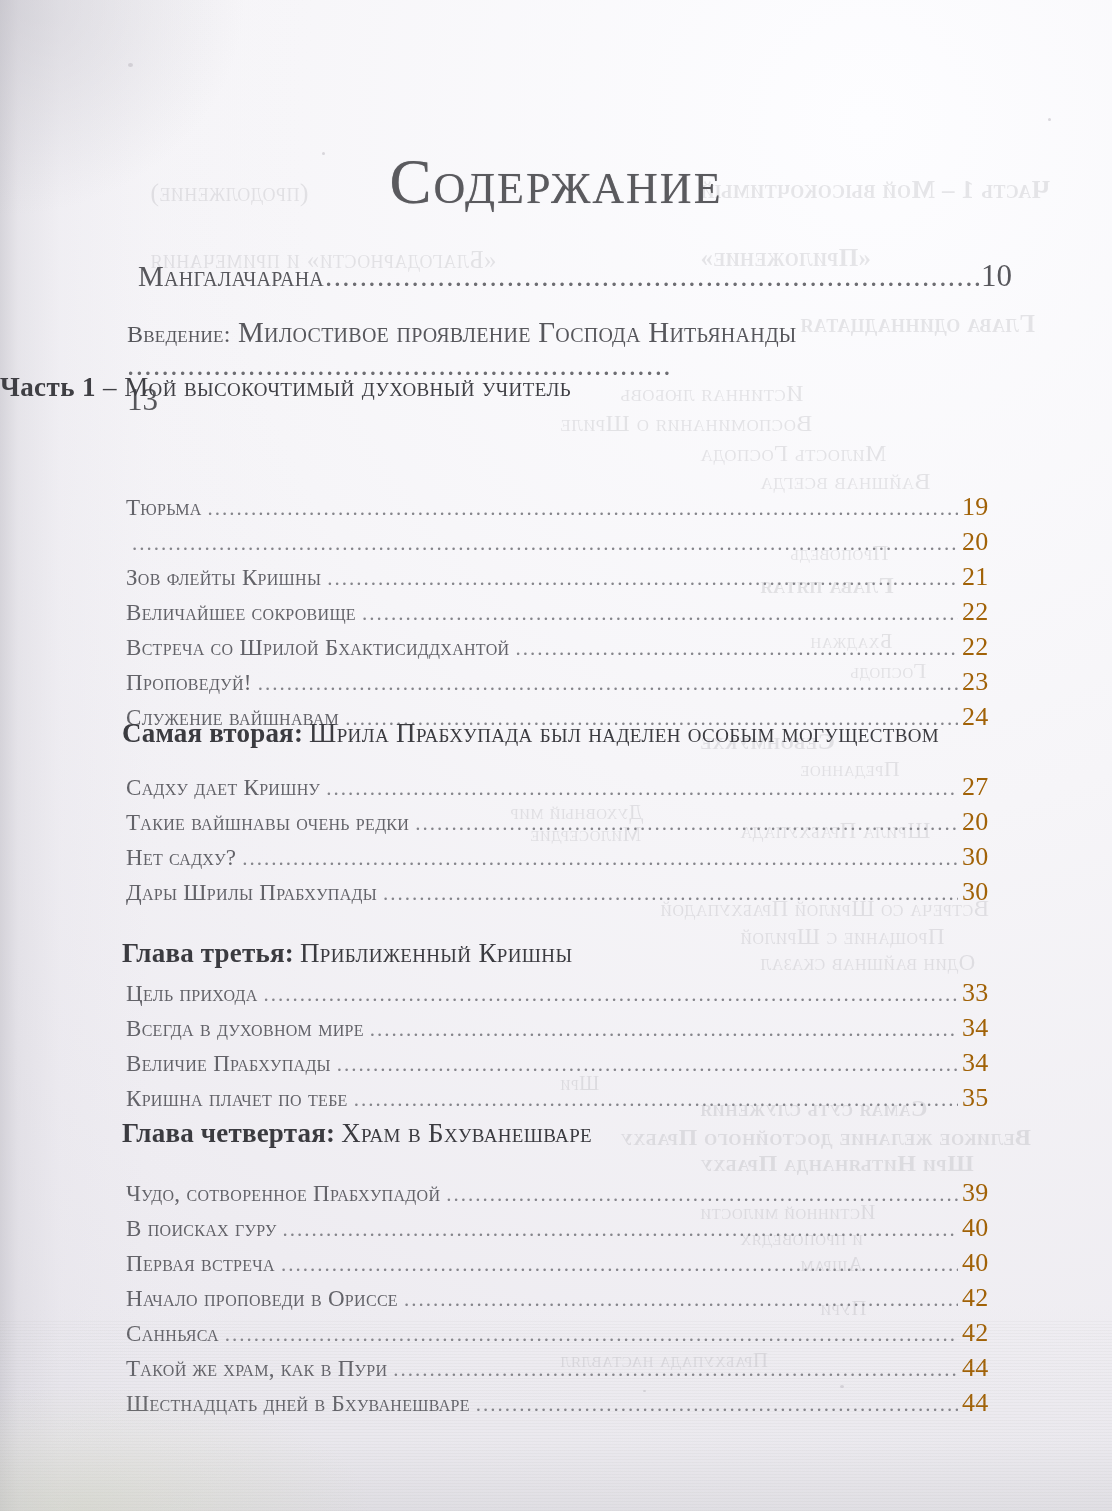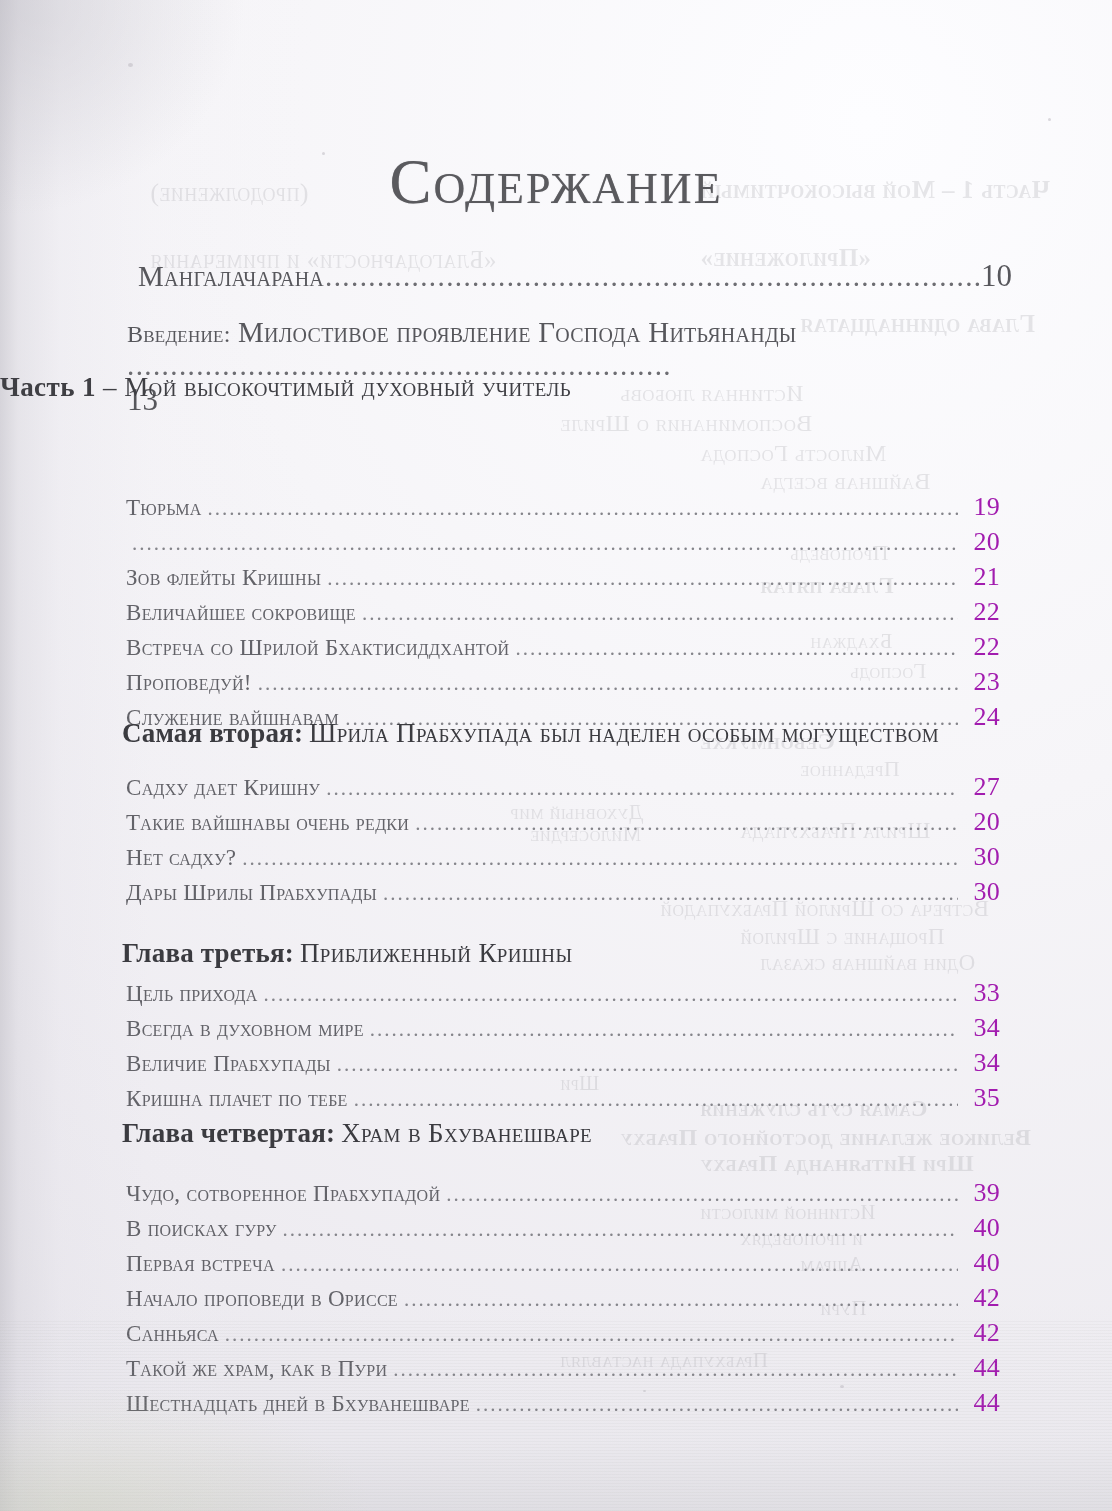--- a/index.html
+++ b/index.html
@@ -199,24 +199,24 @@
     flex: 1 1 auto;
     overflow: hidden;
     white-space: nowrap;
     margin: 0 4px 0 6px;
     letter-spacing: 2.0px;
     color: #85858b;
     font-size: 21px;
   }
   .entry .pg {
     flex: 0 0 38px;
-    text-align: right;
+    text-align: left;
     font-size: 26px;
     font-variant: normal;
-    color: #a21caf;
+    color: #a16207;
     white-space: nowrap;
   }
 
   
   .speck { position: absolute; background: #b9b6bd; border-radius: 50%; opacity: .5; }
 </style>
 </head>
 <body>
 
 <div class="page">

